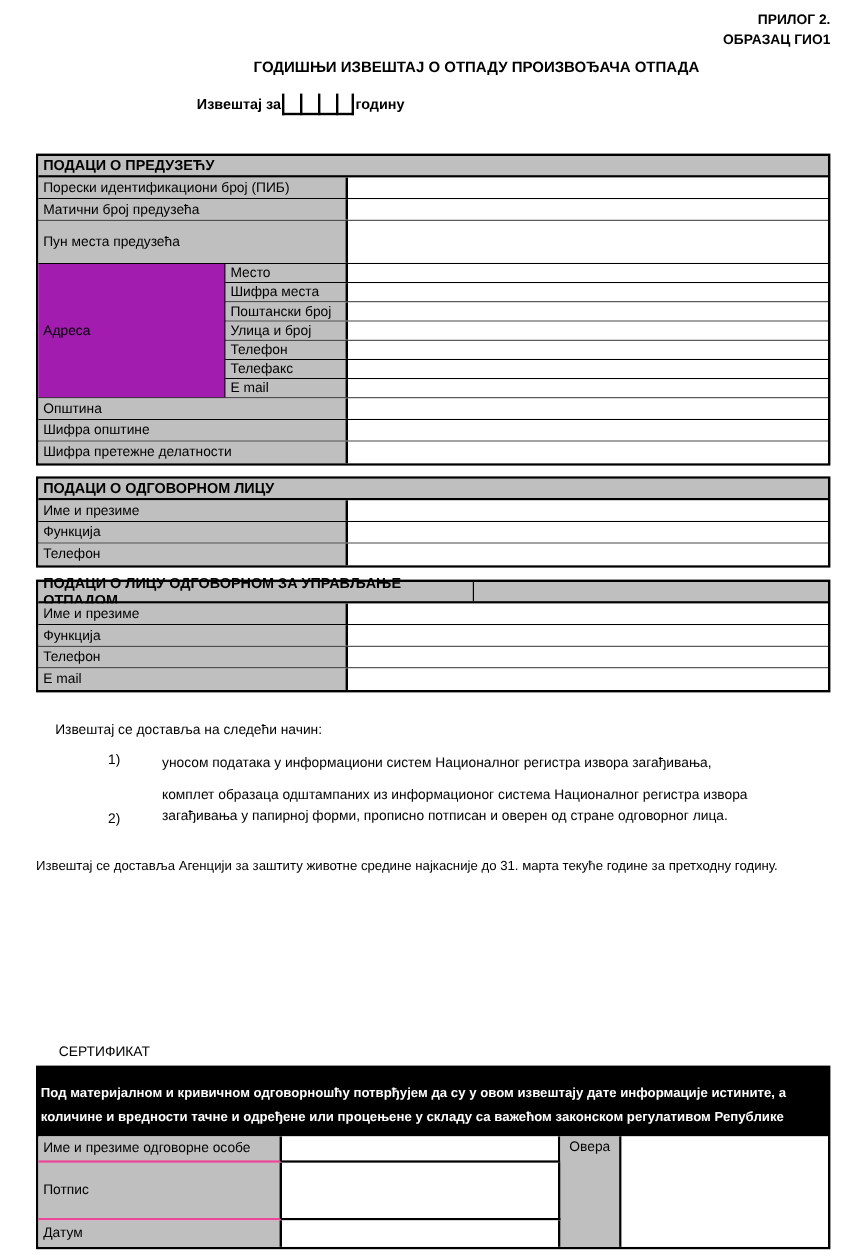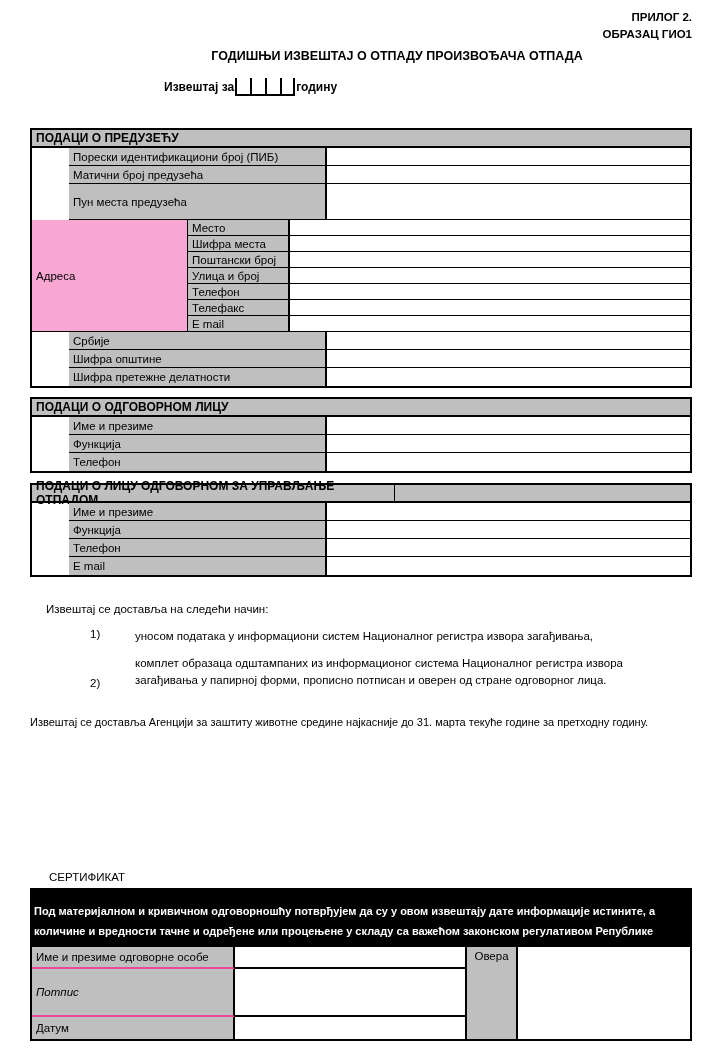--- a/index.html
+++ b/index.html
@@ -61,35 +61,35 @@
     height: 18px;
     background: #bfbfbf;
     font-weight: bold;
     font-size: 12px;
     display: flex;
     align-items: center;
     border-bottom-width: 2px !important;
   }
   .t-header .h-cell { height: 100%; display:flex; align-items:center; padding-left: 4px; }
   .h-cell.w-363 { width: 363px; border-right: 1px solid #000; }
-  .t-row { display: flex; height: 18px; margin-left: 37px; }
+  .t-row { display: flex; height: 18px; }
   .t-row.tall { height: 36px; }
   .t-label {
     width: 258px;
     background: #bfbfbf;
     border-right: 2px solid #000;
     display: flex; align-items: center;
     padding-left: 4px;
   }
   .t-value { flex: 1; background: #fff; }
 
   .addr-block { display: flex; height: 112px; }
   .addr-main {
     width: 156px;
-    background: #f9a8d4;
+    background: #a21caf;
     border-right: 1px solid #000;
     display: flex; align-items: center;
     padding-left: 4px;
   }
   .addr-rows { flex: 1; display: flex; flex-direction: column; }
   .addr-row { display: flex; height: 16px; border-bottom: 1px solid #000; }
   .addr-row:last-child { border-bottom: none; height: 15px; }
   .addr-label {
     width: 102px;
     background: #bfbfbf;
@@ -222,21 +222,21 @@
           <div class="addr-label">Телефакс</div>
           <div class="addr-value"></div>
         </div>
         <div class="addr-row">
           <div class="addr-label">E mail</div>
           <div class="addr-value"></div>
         </div>
       </div>
     </div>
     <div class="t-row">
-      <div class="t-label">Србије</div>
+      <div class="t-label">Општина</div>
       <div class="t-value"></div>
     </div>
     <div class="t-row">
       <div class="t-label">Шифра општине</div>
       <div class="t-value"></div>
     </div>
     <div class="t-row">
       <div class="t-label">Шифра претежне делатности</div>
       <div class="t-value"></div>
     </div>
@@ -296,19 +296,19 @@
   <div class="deadline">Извештај се доставља Агенцији за заштиту животне средине најкасније до 31. марта текуће године за претходну годину.</div>
 
   <div class="cert-label">СЕРТИФИКАТ</div>
   <div class="cert-statement">Под материјалном и кривичном одговорношћу потврђујем да су у овом извештају дате информације истините, а количине и вредности тачне и одређене или процењене у складу са важећом законском регулативом Републике Србије.</div>
 
   <div class="cert-table">
     <div class="c-label" style="grid-row:1;">Име и презиме одговорне особе</div>
     <div class="c-value" style="grid-row:1;"></div>
     <div class="c-stamp-label">Овера</div>
     <div class="c-stamp-area"></div>
-    <div class="c-label" style="grid-row:2;font-style:italic;">Потпис</div>
+    <div class="c-label" style="grid-row:2;">Потпис</div>
     <div class="c-value" style="grid-row:2;"></div>
     <div class="c-label last" style="grid-row:3;">Датум</div>
     <div class="c-value last" style="grid-row:3;"></div>
   </div>
 
 </div>
 
 </body></html>

